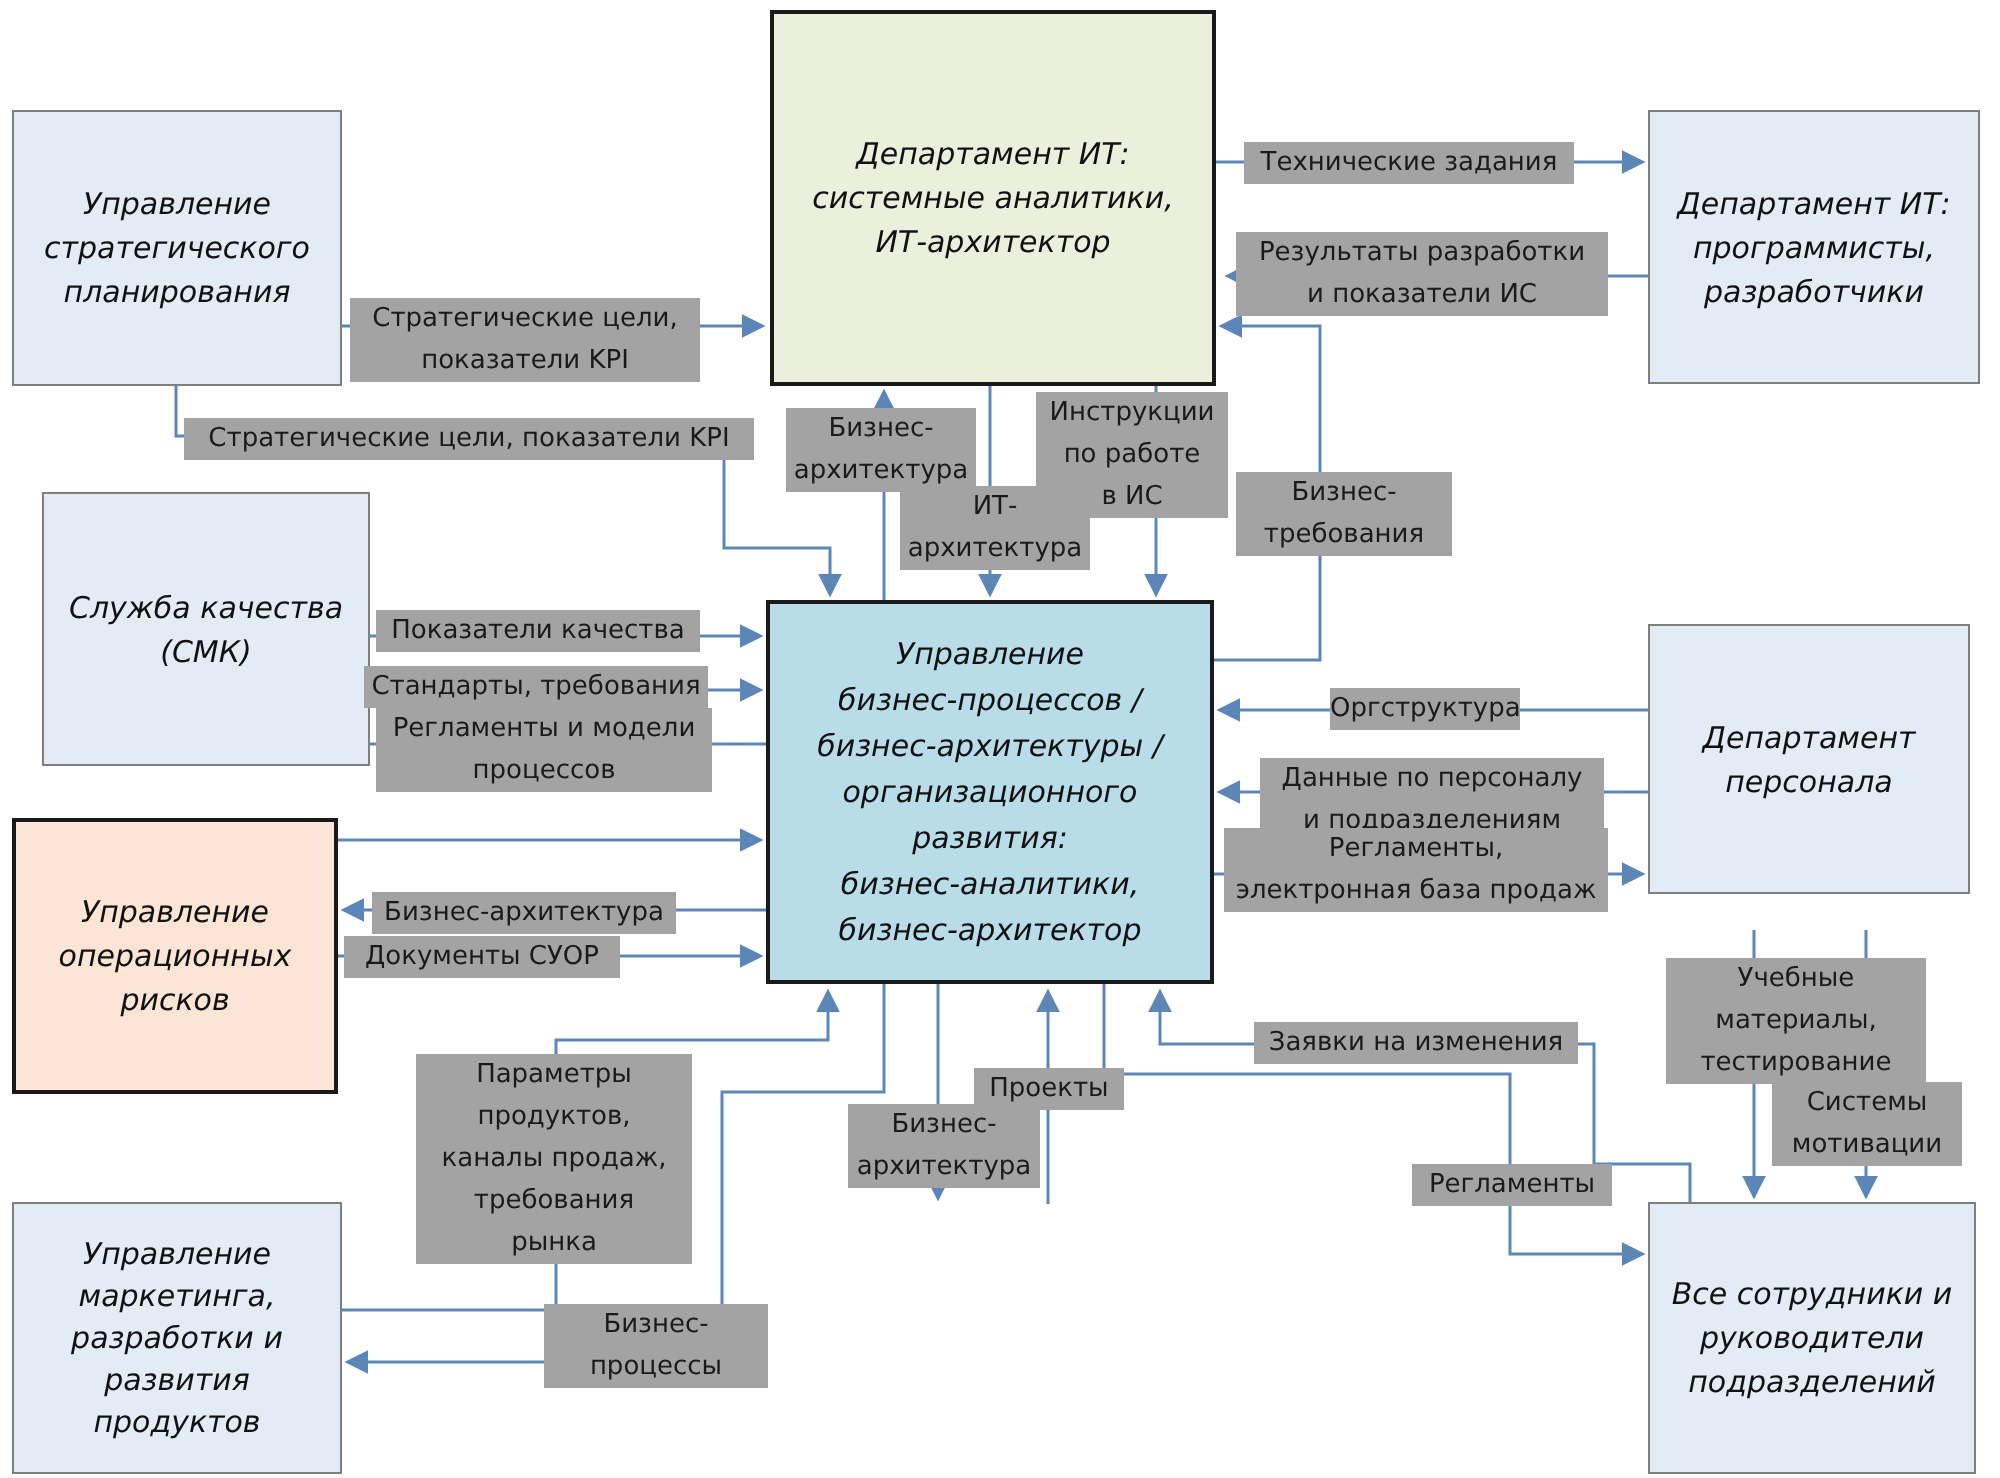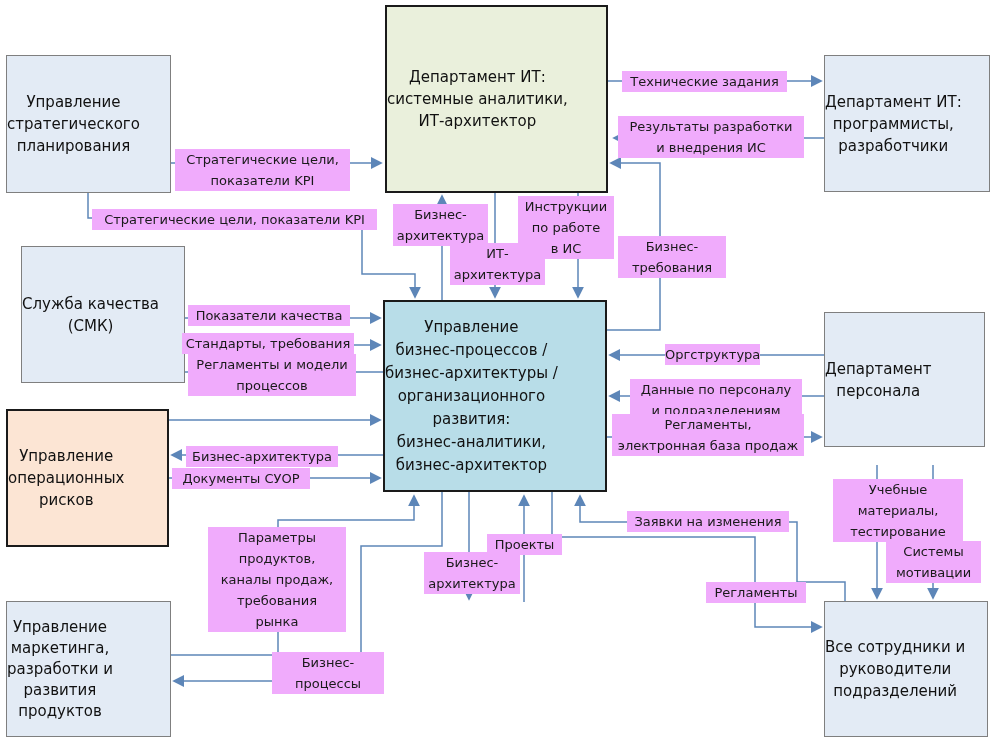--- a/index.html
+++ b/index.html
@@ -3,31 +3,31 @@
 <meta charset="utf-8">
 <style>
   html,body{margin:0;padding:0;background:#fff;}
   .canvas{
     position:relative;width:1000px;height:739px;background:#ffffff;overflow:hidden;
     font-family:"DejaVu Sans","Liberation Sans",sans-serif;
   }
   svg.wires{position:absolute;left:0;top:0;z-index:1;}
   .node{
     position:absolute;z-index:2;box-sizing:border-box;
-    display:flex;align-items:center;justify-content:flex-start;text-align:center;
+    display:flex;align-items:center;justify-content:center;text-align:center;font-style:italic;
   }
   .node-text{
     white-space:pre-line;color:#111;font-size:15px;line-height:22px;
   }
   .node.plain{background:#e3ebf5;border:1.5px solid #7f7f7f;}
   .node.green{background:#eaf0dc;border:2.2px solid #1a1a1a;}
   .node.cyan{background:#b8dde8;border:2.2px solid #1a1a1a;}
   .node.peach{background:#fce5d4;border:2.2px solid #1a1a1a;}
   .lbl{
-    position:absolute;z-index:3;background:#f0abfc;color:#1a1a1a;
+    position:absolute;z-index:3;background:#a3a3a3;color:#1a1a1a;
     font-size:13px;line-height:21px;text-align:center;white-space:pre-line;
   }
 </style>
 </head>
 <body>
 
 <div class="canvas">
 
   <svg class="wires" width="1000" height="739" viewBox="0 0 1000 739">
     <defs>
@@ -121,21 +121,21 @@
 архитектура</div>
   <div class="lbl" style="left:450px;top:243px;width:95px">ИТ-
 архитектура</div>
   <div class="lbl" style="left:518px;top:196px;width:96px">Инструкции
 по работе
 в ИС</div>
   <div class="lbl" style="left:618px;top:236px;width:108px">Бизнес-
 требования</div>
   <div class="lbl" style="left:622px;top:71px;width:165px">Технические задания</div>
   <div class="lbl" style="left:618px;top:116px;width:186px">Результаты разработки
-и внедрения ИС</div>
+и показатели ИС</div>
   <div class="lbl" style="left:182px;top:333px;width:172px">Стандарты, требования</div>
   <div class="lbl" style="left:188px;top:305px;width:162px">Показатели качества</div>
   <div class="lbl" style="left:188px;top:354px;width:168px">Регламенты и модели
 процессов</div>
   <div class="lbl" style="left:186px;top:446px;width:152px">Бизнес-архитектура</div>
   <div class="lbl" style="left:172px;top:468px;width:138px">Документы СУОР</div>
   <div class="lbl" style="left:208px;top:527px;width:138px">Параметры
 продуктов,
 каналы продаж,
 требования

